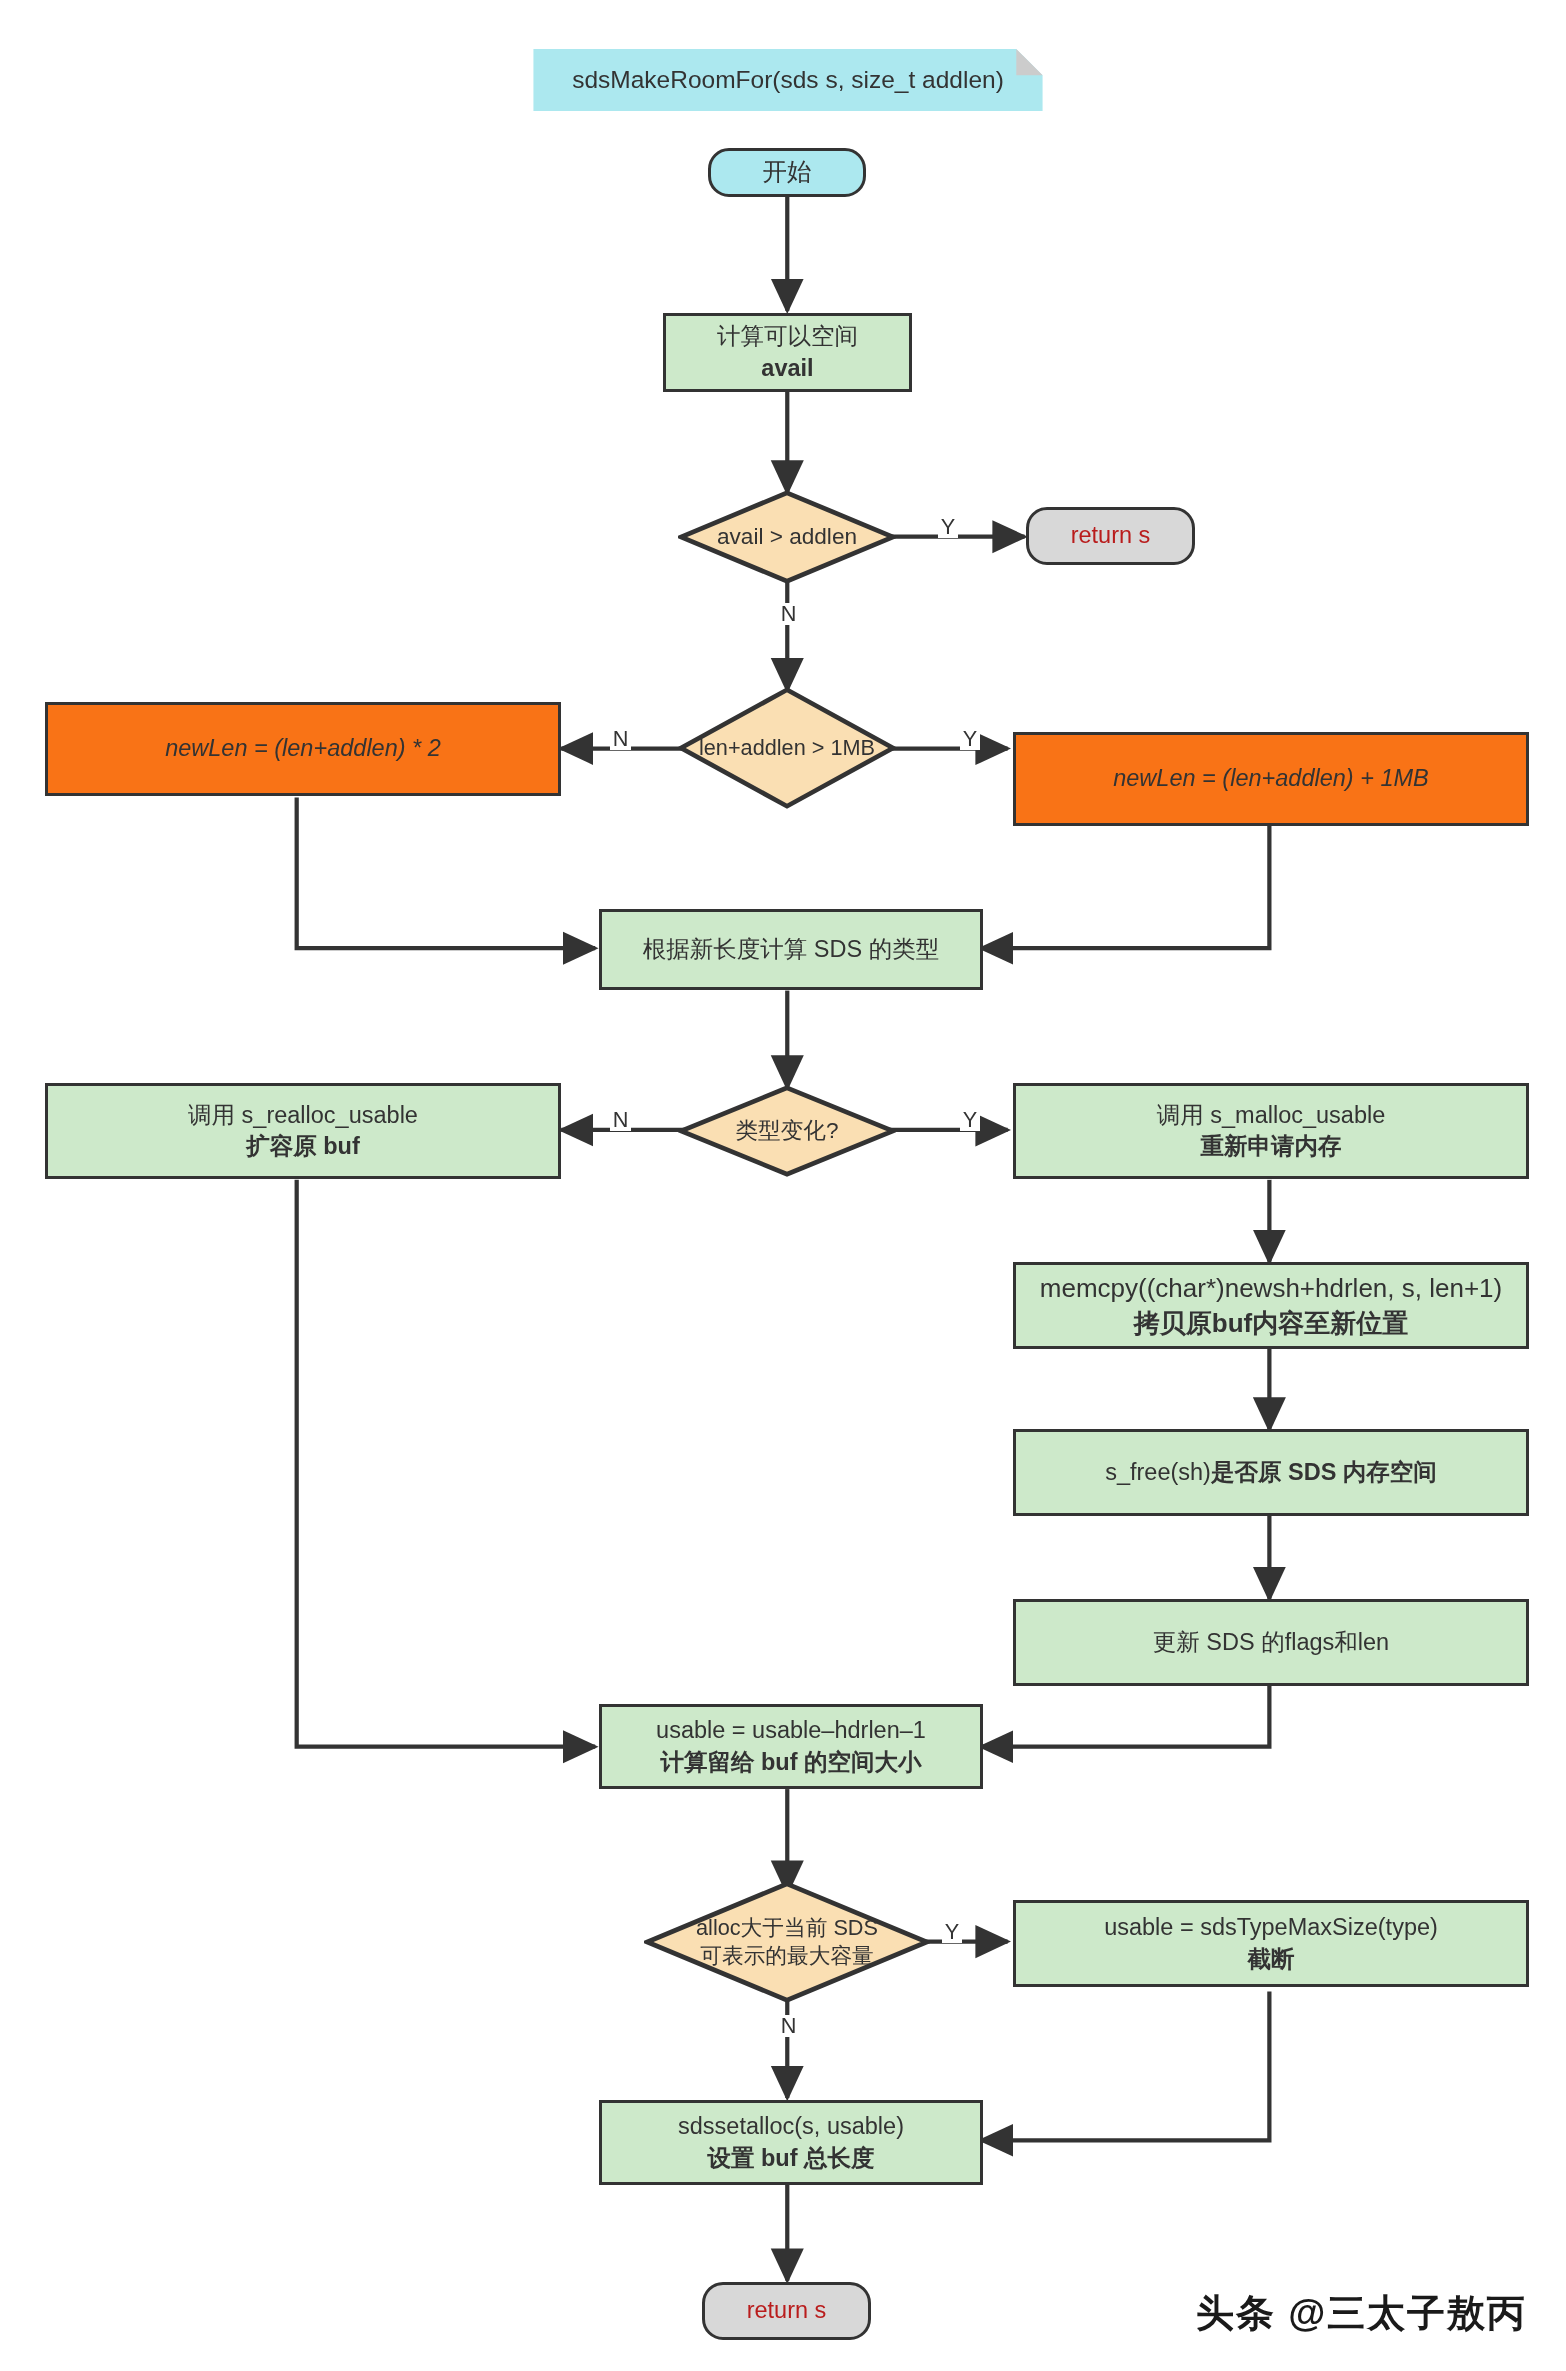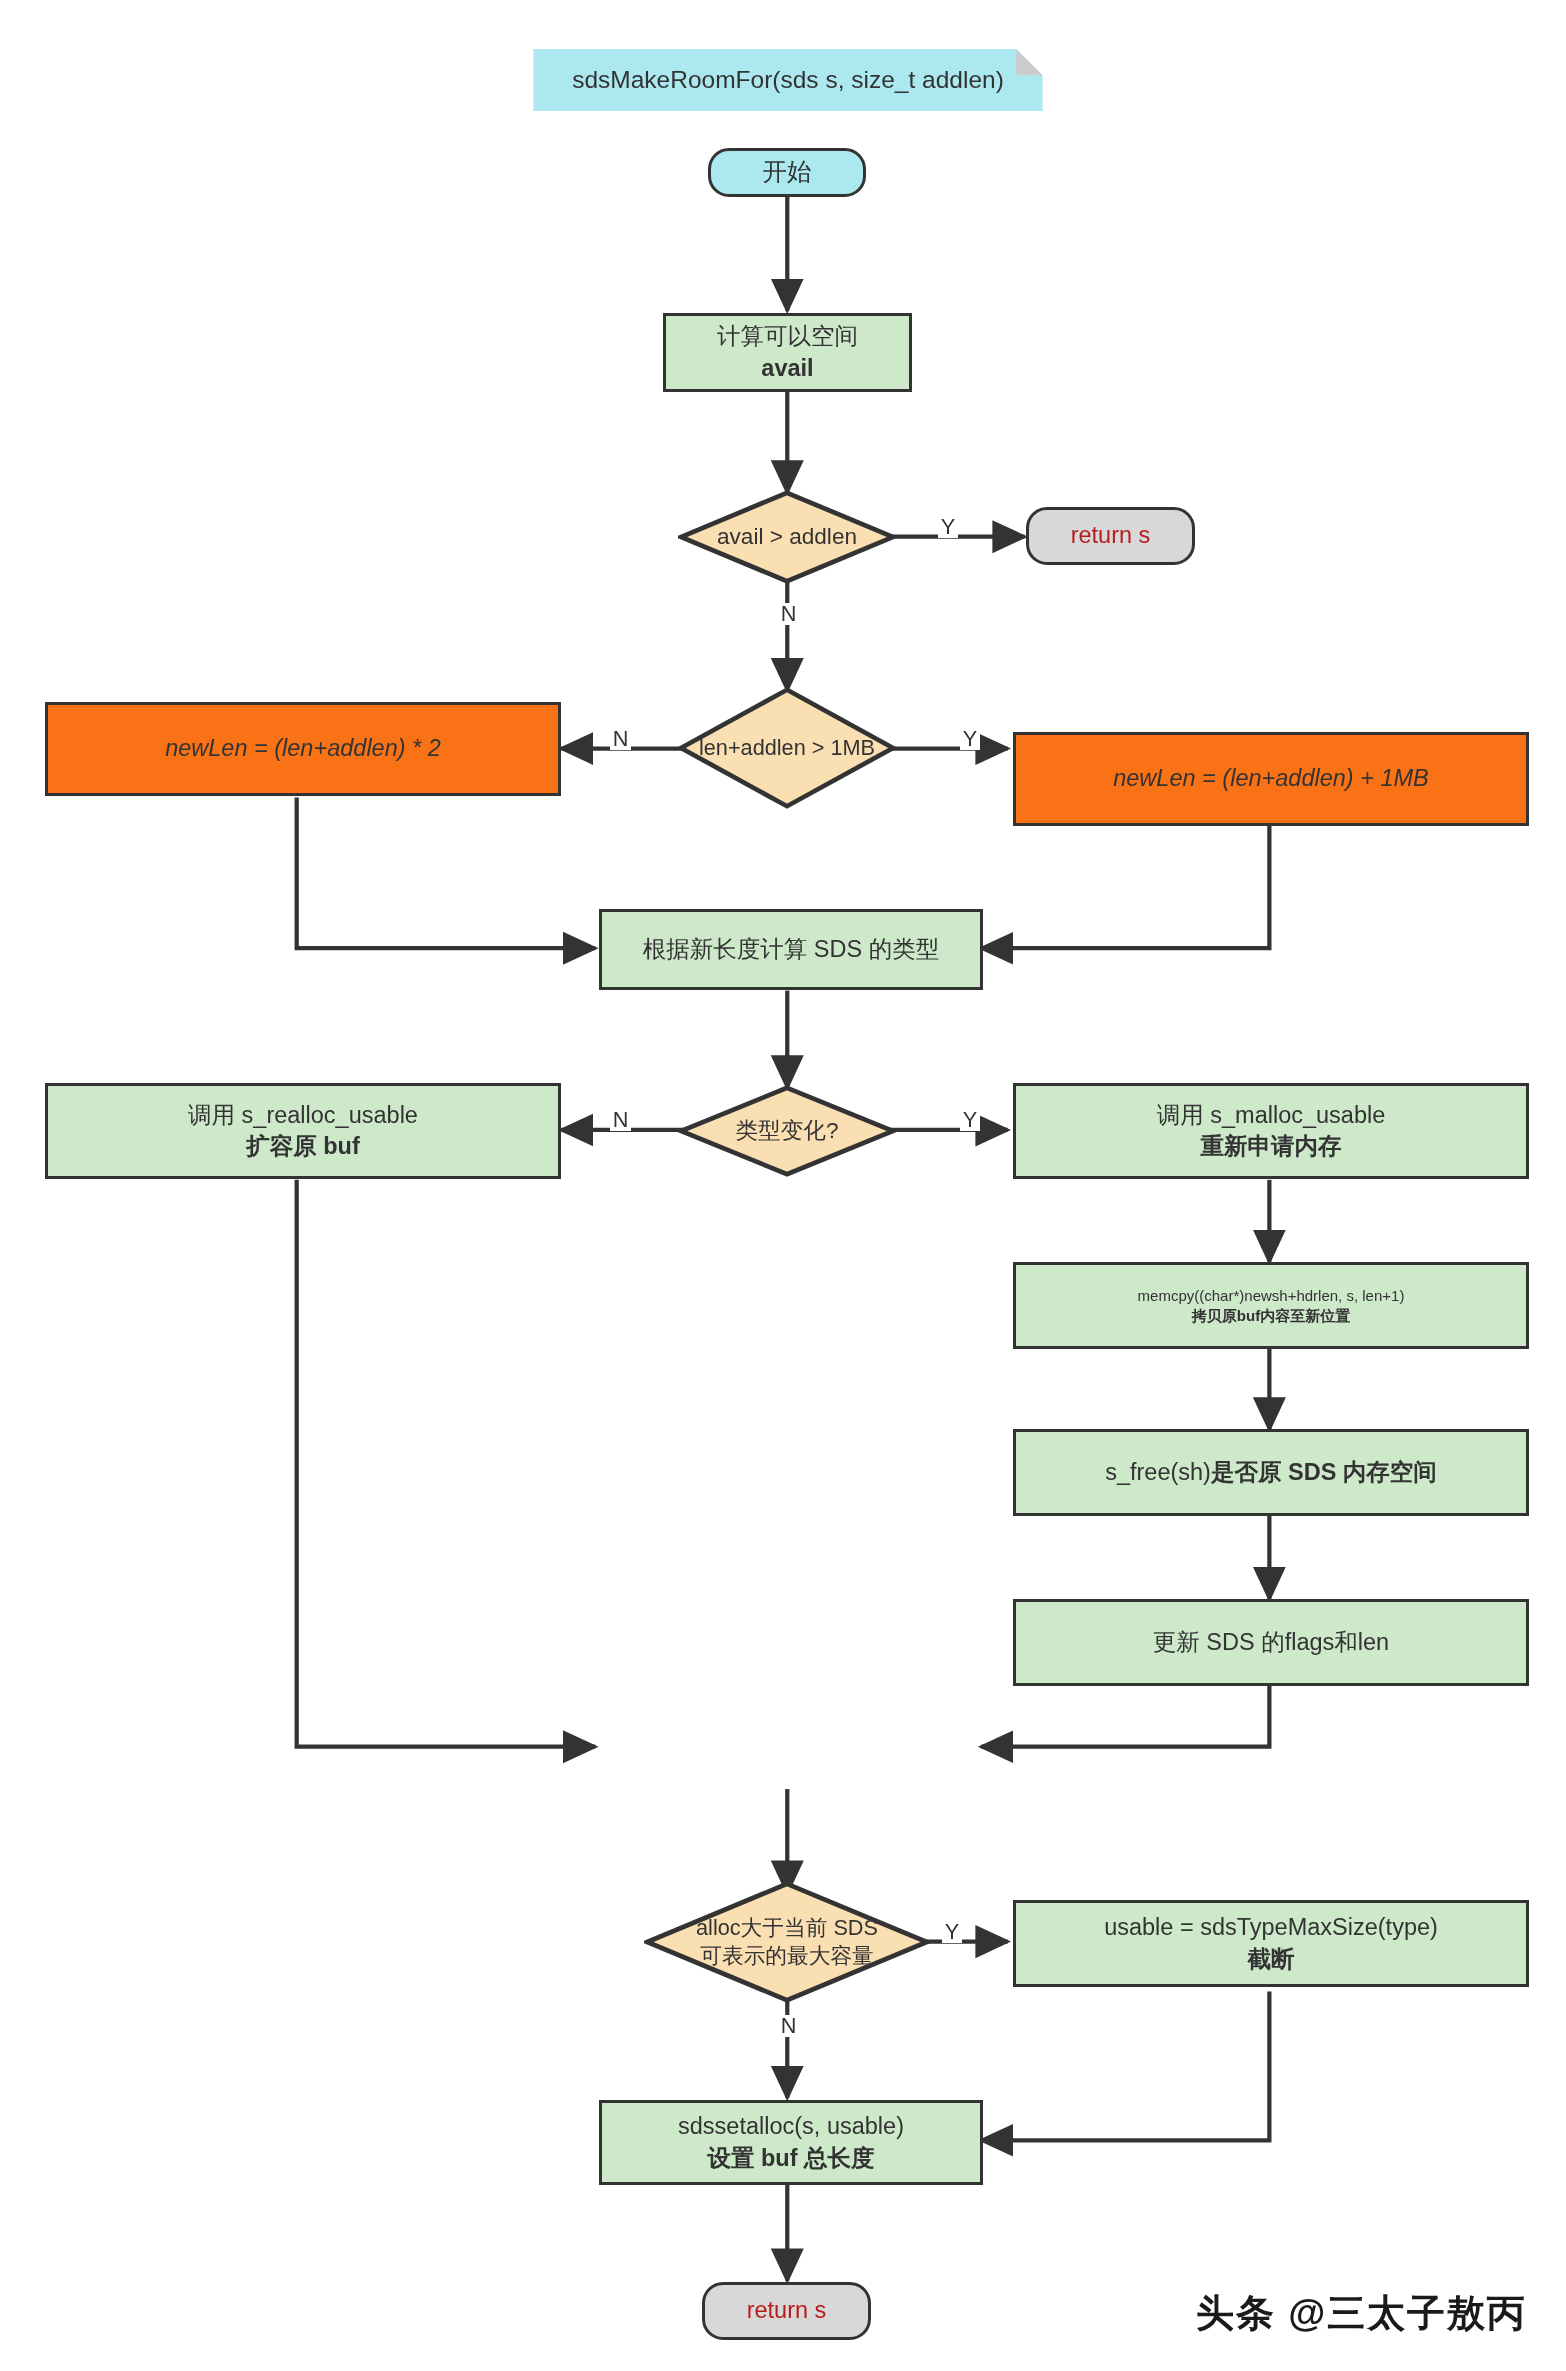--- a/index.html
+++ b/index.html
@@ -155,34 +155,38 @@
   <div class="node proc" style="left:45px;top:1083px;width:516px;height:96px;flex-direction:column;">
     <span class="ln">调用 s_realloc_usable</span>
     <span class="ln b">扩容原 buf</span>
   </div>
 
   <div class="node proc" style="left:1013px;top:1083px;width:516px;height:96px;flex-direction:column;">
     <span class="ln">调用 s_malloc_usable</span>
     <span class="ln b">重新申请内存</span>
   </div>
 
-  <div class="node proc" style="left:1013px;top:1262px;width:516px;height:87px;flex-direction:column;font-size:15px;">
+  <div class="node proc" style="left:1013px;top:1262px;width:516px;height:87px;flex-direction:column;font-size:26px;">
     <span class="ln">memcpy((char*)newsh+hdrlen, s, len+1)</span>
     <span class="ln b">拷贝原buf内容至新位置</span>
   </div>
 
   <div class="node proc" style="left:1013px;top:1429px;width:516px;height:87px;flex-direction:row;">
     <span class="ln">s_free(sh)</span>
     <span class="ln b">是否原 SDS 内存空间</span>
   </div>
 
   <div class="node proc" style="left:1013px;top:1599px;width:516px;height:87px;">
     <span class="ln">更新 SDS 的flags和len</span>
   </div>
 
+  <div class="node proc" style="left:599px;top:1704px;width:384px;height:85px;flex-direction:column;">
+    <span class="ln">usable = usable–hdrlen–1</span>
+    <span class="ln b">计算留给 buf 的空间大小</span>
+  </div>
 
   <div class="dia" style="left:644px;top:1881px;width:286px;height:122px;">
     <svg width="286" height="122" xmlns="http://www.w3.org/2000/svg" viewBox="0 0 304 130">
       <polygon points="152,3 301,65 152,127 3,65" fill="#fadfb3" stroke="#333333" stroke-width="5"></polygon>
     </svg>
     <div class="dtxt" style="font-size:21.7px;">
       <span class="ln">alloc大于当前 SDS</span>
       <span class="ln">可表示的最大容量</span>
     </div>
   </div>

